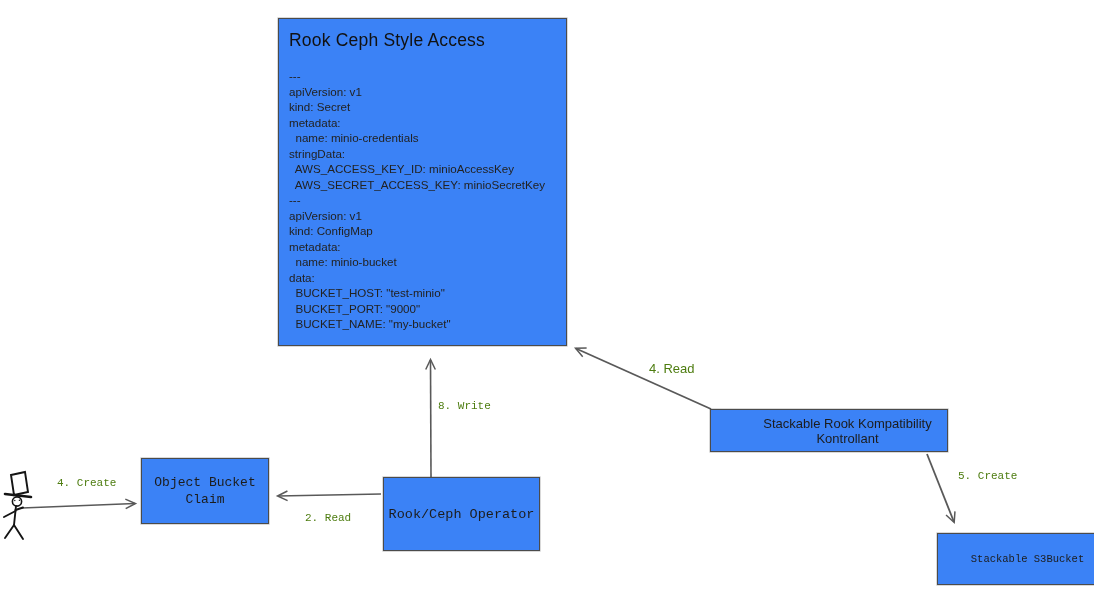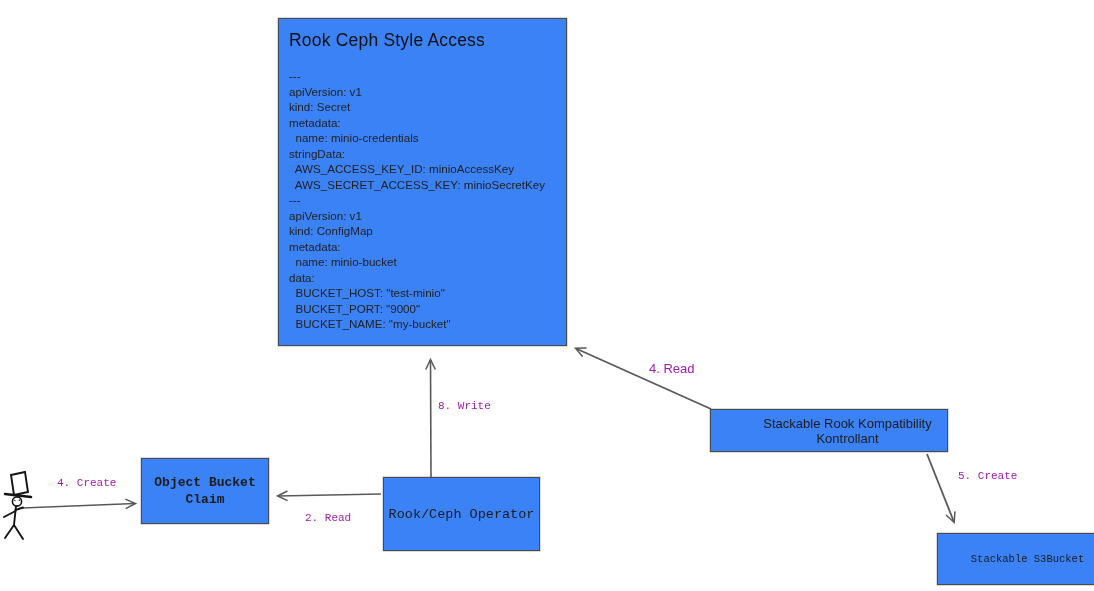--- a/index.html
+++ b/index.html
@@ -45,21 +45,21 @@
   .flex-center {
     display: flex;
     align-items: center;
     justify-content: center;
     text-align: center;
   }
   .obc-box {
     left: 141px; top: 458px;
     width: 128px; height: 66px;
     font-family: "Liberation Mono", monospace;
-    font-weight: bold;
+    font-weight: normal;
     font-size: 13px;
     line-height: 17px;
   }
   .operator-box {
     left: 383px; top: 477px;
     width: 157px; height: 74px;
     font-family: "Liberation Mono", monospace;
     font-size: 13.5px;
   }
   .kontrollant-box {
@@ -73,21 +73,21 @@
     left: 937px; top: 533px;
     width: 181px; height: 52px;
     font-family: "Liberation Mono", monospace;
     font-size: 10.5px;
     border-width: 1.4px;
   }
   .edge-label {
     position: absolute;
     font-family: "Liberation Mono", monospace;
     font-size: 11px;
-    color: #a21caf;
+    color: #4d7c0f;
     white-space: nowrap;
   }
   .edge-label.sans {
     font-family: "Liberation Sans", sans-serif;
     font-size: 13px;
   }
   .lbl-1 { left: 57px;  top: 477px; }
   .lbl-2 { left: 305px; top: 470px; margin-top: 42px; }
   .lbl-3 { left: 438px; top: 400px; }
   .lbl-4 { left: 649px; top: 361px; }

